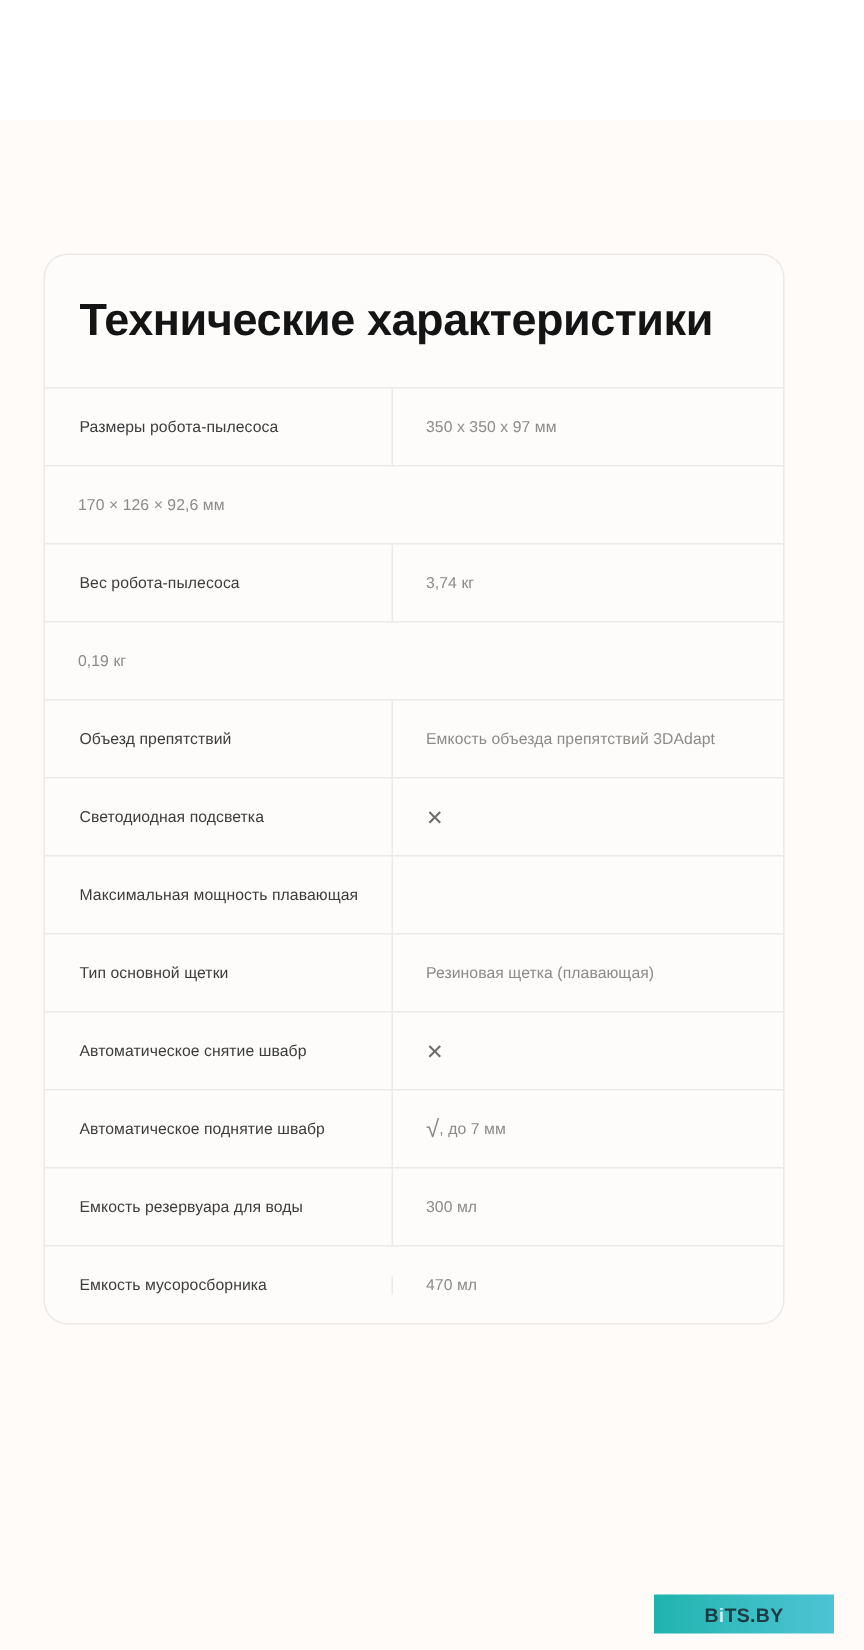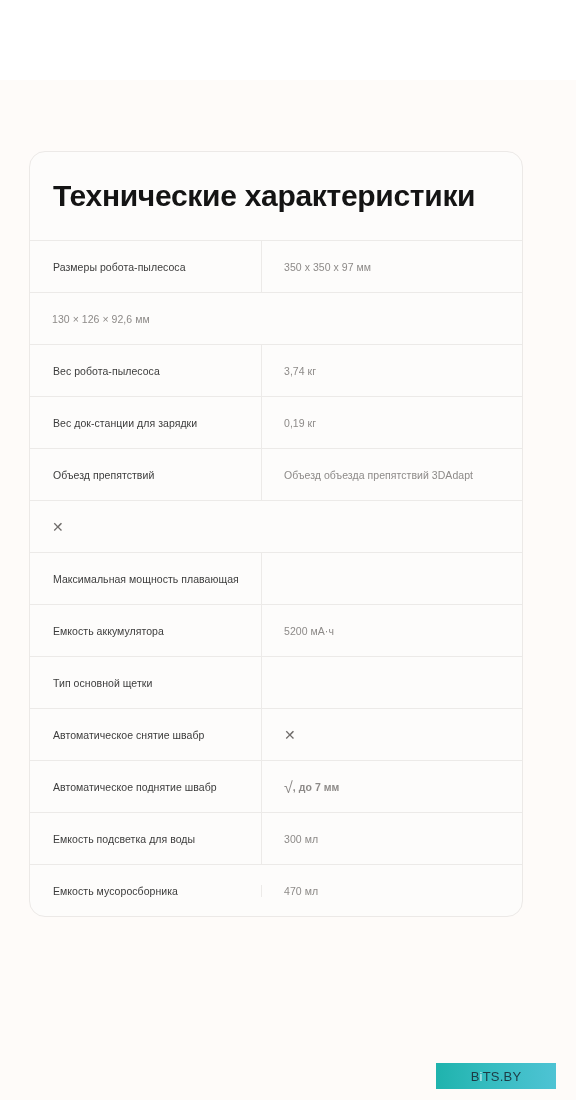--- a/index.html
+++ b/index.html
@@ -32,21 +32,21 @@
     position: absolute;
     left: 0; top: 80px;
     width: 576px; height: 1020px;
     background: #fefbf9;
   }
 
   
   .spec-card {
     position: absolute;
     left: 29px;
-    top: 151px;
+    top: 169px;
     width: 494px;
     background: #fdfcfb;
     border: 1px solid #ece9e7;
     border-radius: 16px;
     box-sizing: border-box;
     overflow: hidden;
   }
 
   .card-header {
     height: 88px;
@@ -106,38 +106,37 @@
     color: #6f6c6a;
   }
   .spec-value.mark-mixed .glyph {
     font-size: 16px;
     line-height: 1;
     position: relative;
     top: 1px;
   }
   .spec-value.mark-mixed .rest {
     font-size: 10.5px;
-    font-weight: bold;
   }
 
   
   .watermark {
     position: absolute;
     left: 436px;
     top: 1063px;
     width: 120px;
     height: 26px;
     background: linear-gradient(90deg, #1fb3ad 0%, #36bcc0 45%, #4ec3d4 100%);
     display: flex;
     align-items: center;
     justify-content: center;
   }
   .watermark-text {
     font-size: 13px;
-    font-weight: 400;
+    font-weight: 700;
     color: #1d3b45;
     letter-spacing: 0.2px;
     line-height: 1;
   }
   .watermark-text .dot-i {
     color: #cdeef2;
   }
 </style>
 </head>
 <body>
@@ -152,60 +151,57 @@
     <div class="card-header">
       <div class="card-title">Технические характеристики</div>
     </div>
 
     <div class="spec-table" id="spec-table">
         <div class="spec-row">
           <div class="spec-label">Размеры робота-пылесоса</div>
           <div class="spec-value">350 x 350 x 97 мм</div>
         </div>
         <div class="spec-row">
-          <div class="spec-value">130 × 126 × 92,6 мм</div>
+          <div class="spec-value">170 × 126 × 92,6 мм</div>
         </div>
         <div class="spec-row">
           <div class="spec-label">Вес робота-пылесоса</div>
           <div class="spec-value">3,74 кг</div>
         </div>
         <div class="spec-row">
-          <div class="spec-label">Вес док-станции для зарядки</div>
           <div class="spec-value">0,19 кг</div>
         </div>
         <div class="spec-row">
           <div class="spec-label">Объезд препятствий</div>
-          <div class="spec-value">Объезд объезда препятствий 3DAdapt</div>
-        </div>
-        <div class="spec-row">
+          <div class="spec-value">Емкость объезда препятствий 3DAdapt</div>
+        </div>
+        <div class="spec-row">
+          <div class="spec-label">Светодиодная подсветка</div>
           <div class="spec-value mark">✕</div>
         </div>
         <div class="spec-row">
           <div class="spec-label">Максимальная мощность плавающая</div>
         </div>
         <div class="spec-row">
-          <div class="spec-label">Емкость аккумулятора</div>
-          <div class="spec-value">5200 мА·ч</div>
-        </div>
-        <div class="spec-row">
           <div class="spec-label">Тип основной щетки</div>
+          <div class="spec-value">Резиновая щетка (плавающая)</div>
         </div>
         <div class="spec-row">
           <div class="spec-label">Автоматическое снятие швабр</div>
           <div class="spec-value mark">✕</div>
         </div>
         <div class="spec-row">
           <div class="spec-label">Автоматическое поднятие швабр</div>
           <div class="spec-value mark-mixed">
             <span class="glyph">√</span>
             <span class="rest">, до 7 мм</span>
           </div>
         </div>
         <div class="spec-row">
-          <div class="spec-label">Емкость подсветка для воды</div>
+          <div class="spec-label">Емкость резервуара для воды</div>
           <div class="spec-value">300 мл</div>
         </div>
         <div class="spec-row">
           <div class="spec-label">Емкость мусоросборника</div>
           <div class="spec-value">470 мл</div>
         </div>
       </div>
 
   </div>
 

